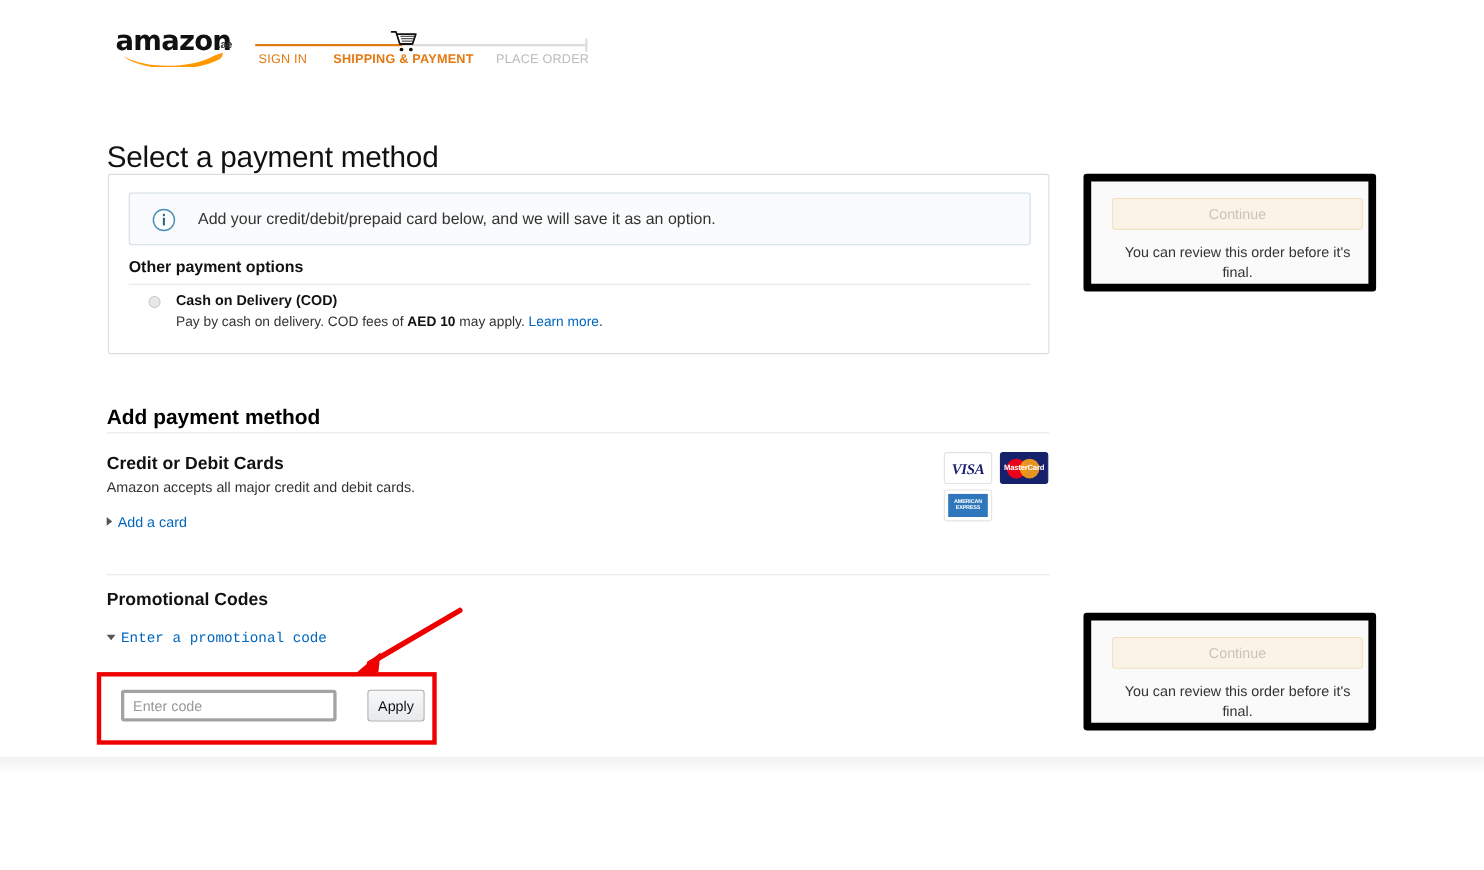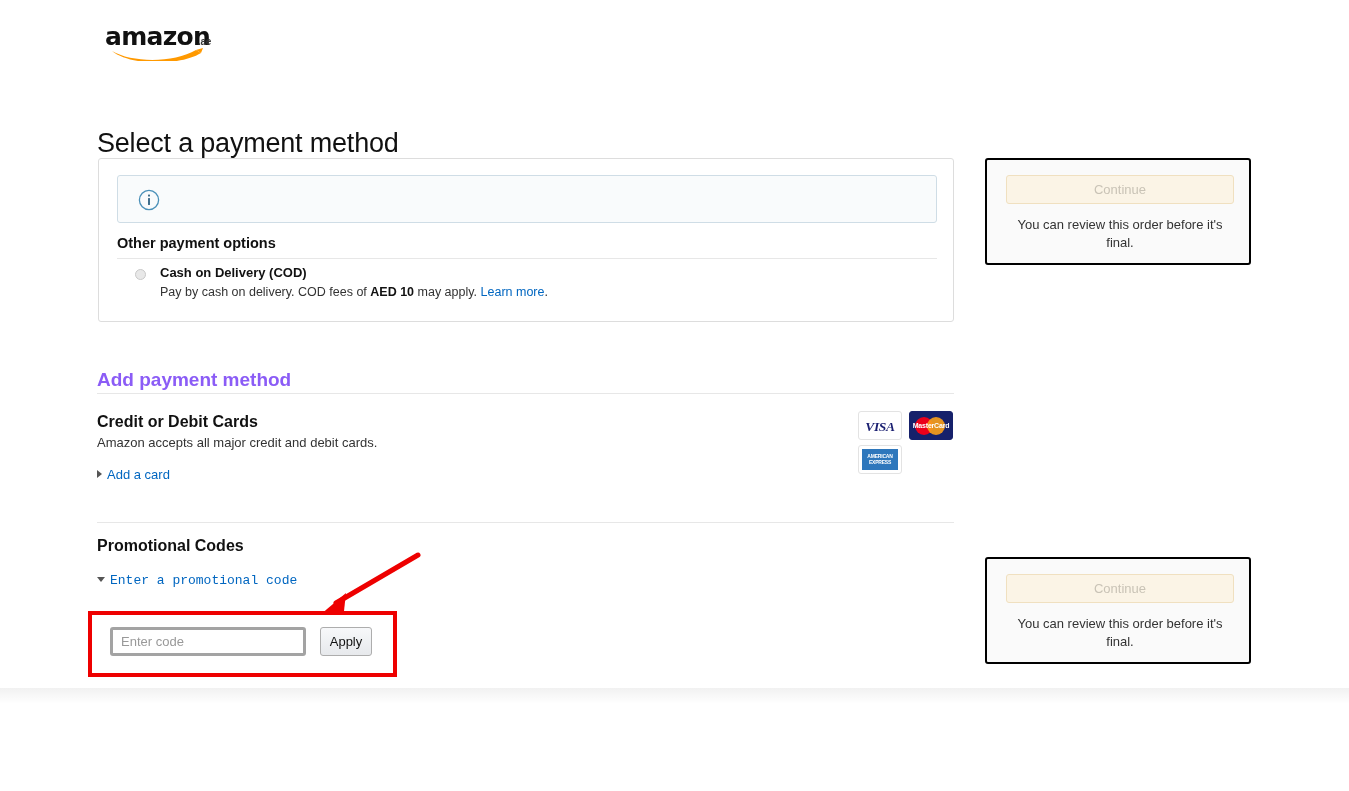--- a/index.html
+++ b/index.html
@@ -209,21 +209,21 @@
   }
   .cod-desc b { font-weight: bold; color: #111; }
 
   
   .section-head {
     position: absolute;
     left: 97px;
     top: 353px;
     font-size: 19px;
     font-weight: bold;
-    color: #8b5cf6;
+    color: #000000;
   }
   .hr {
     position: absolute;
     left: 97px;
     width: 857px;
     height: 1px;
     background: #e7e7e7;
   }
   .hr-1 { top: 393px; }
   .hr-2 { top: 522px; }
@@ -372,42 +372,42 @@
     box-sizing: border-box;
     font-family: "Liberation Sans", sans-serif;
     font-size: 13px;
     color: #333;
     padding: 0 8px;
     outline: none;
   }
   .promo-input::placeholder { color: #999999; }
   .apply-btn {
     position: absolute;
-    left: 320px;
+    left: 334px;
     top: 627px;
     width: 52px;
     height: 29px;
     border: 1px solid #adadad;
     border-radius: 3px;
     background: linear-gradient(#f7f8fa, #e7e9ec);
     font-family: "Liberation Sans", sans-serif;
     font-size: 13px;
     color: #111111;
     cursor: pointer;
     box-sizing: border-box;
     padding: 0;
   }
 
   
   .side-box {
     position: absolute;
     left: 985px;
     width: 266px;
     height: 107px;
-    border: 2px solid #000000;
+    border: 7px solid #000000;
     border-radius: 3px;
     background: #fafafa;
     box-sizing: border-box;
   }
   .side-box-top { top: 158px; }
   .side-box-bot { top: 557px; }
   .continue-btn {
     position: absolute;
     left: 19px;
     top: 15px;
@@ -479,32 +479,49 @@
 
   <div class="logo">
     <span class="logo-word">amazon</span>
     <span class="logo-tld">.ae</span>
     <svg class="logo-smile" viewBox="0 0 94 14">
       <path d="M2 4 C 22 16, 64 16, 86 3 L 91 6 C 70 19, 20 19, 2 4 Z" fill="#ff9900"></path>
       <path d="M86 3 L 91 6 L 93 1 Z" fill="#ff9900"></path>
     </svg>
   </div>
 
+  <div class="tracker">
+    <div class="tracker-line-done"></div>
+    <div class="tracker-line-todo"></div>
+    <div class="tracker-endcap"></div>
+    <svg class="cart-icon" viewBox="0 0 26 22">
+      <path d="M2 2 L6 2 L9.5 13 L21 13 L24 4 L7 4" fill="none" stroke="#111" stroke-width="1.6" stroke-linecap="round" stroke-linejoin="round"></path>
+      <circle cx="11" cy="18" r="1.7" fill="#111"></circle>
+      <circle cx="19.5" cy="18" r="1.7" fill="#111"></circle>
+      <path d="M10 6 L22.5 6 M10.6 8.2 L21.9 8.2 M11.2 10.4 L21.2 10.4" stroke="#111" stroke-width="0.8"></path>
+    </svg>
+    <div class="tracker-labels">
+      <span class="tracker-label tl-signin">SIGN IN</span>
+      <span class="tracker-label tl-ship">SHIPPING &amp; PAYMENT</span>
+      <span class="tracker-label tl-place">PLACE ORDER</span>
+    </div>
+  </div>
 </div>
 
 <h1 class="page-title">Select a payment method</h1>
 
 <div class="panel">
 
   <div class="info-box">
     <svg class="info-icon" viewBox="0 0 22 22">
       <circle cx="11" cy="11" r="9.6" fill="none" stroke="#4a90b8" stroke-width="1.3"></circle>
       <rect x="10.1" y="9" width="1.8" height="7" rx="0.5" fill="#2b5f80"></rect>
       <rect x="10.1" y="5.4" width="1.8" height="2.1" rx="0.5" fill="#2b5f80"></rect>
     </svg>
+    <span class="info-text">Add your credit/debit/prepaid card below, and we will save it as an option.</span>
   </div>
 
   <div class="other-options-title">Other payment options</div>
   <div class="panel-divider"></div>
 
   <div class="radio-row">
     <span class="radio-dot"></span>
     <span class="cod-title">Cash on Delivery (COD)</span>
     <span class="cod-desc"><span>Pay by cash on delivery. COD fees of </span><b>AED 10</b><span> may apply. </span><a href="#" style="color:#0066c0;text-decoration:none;">Learn more</a><span>.</span></span>
   </div>

